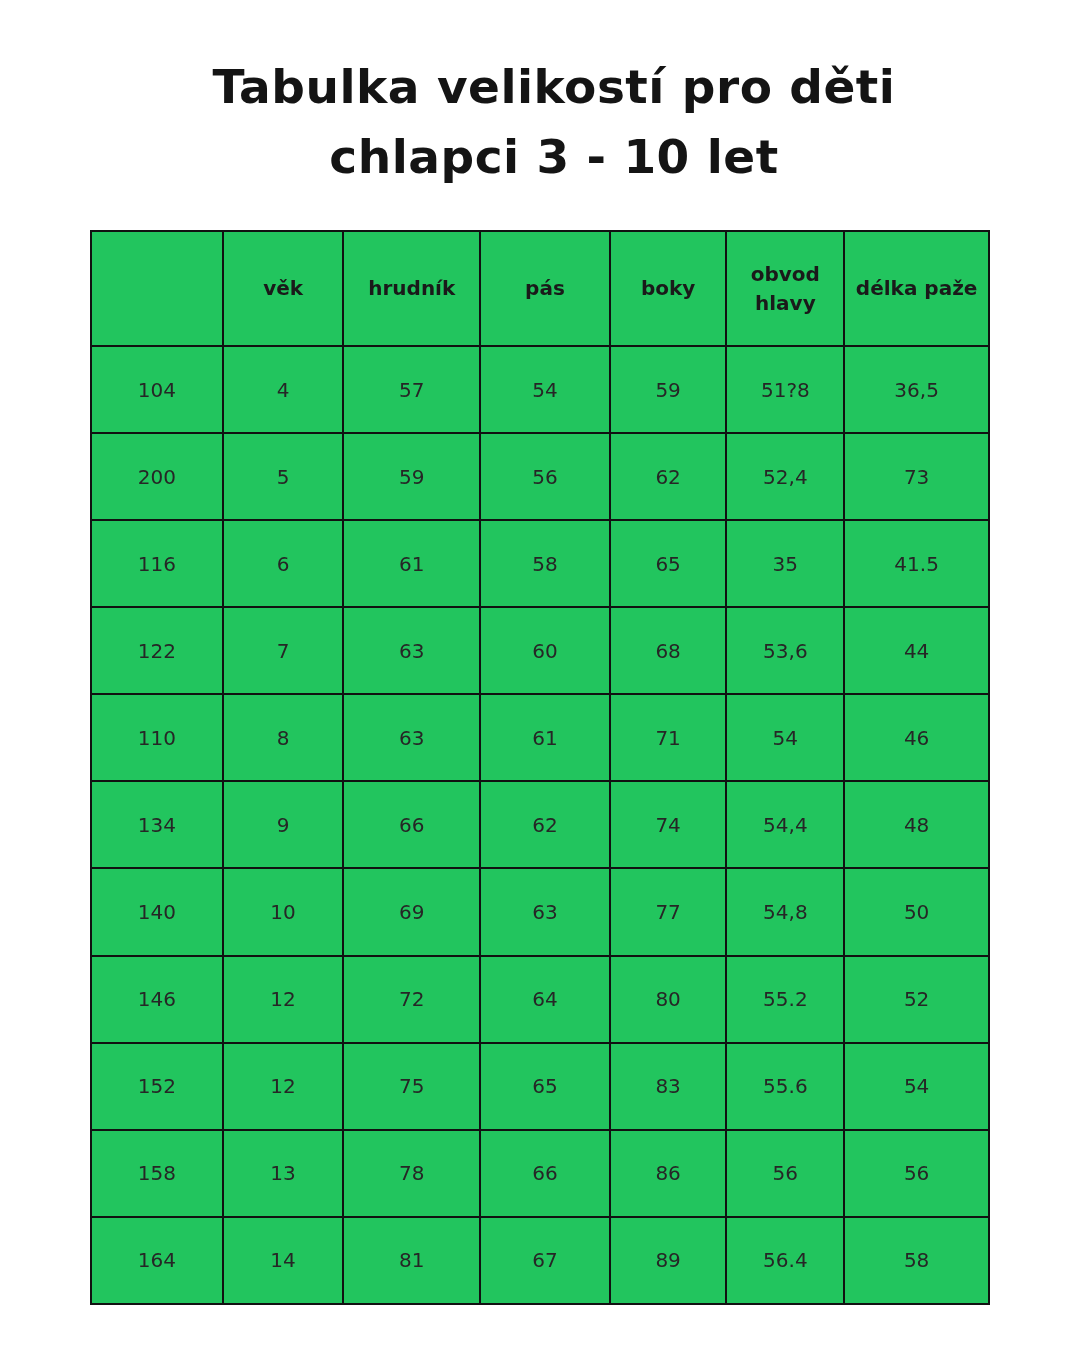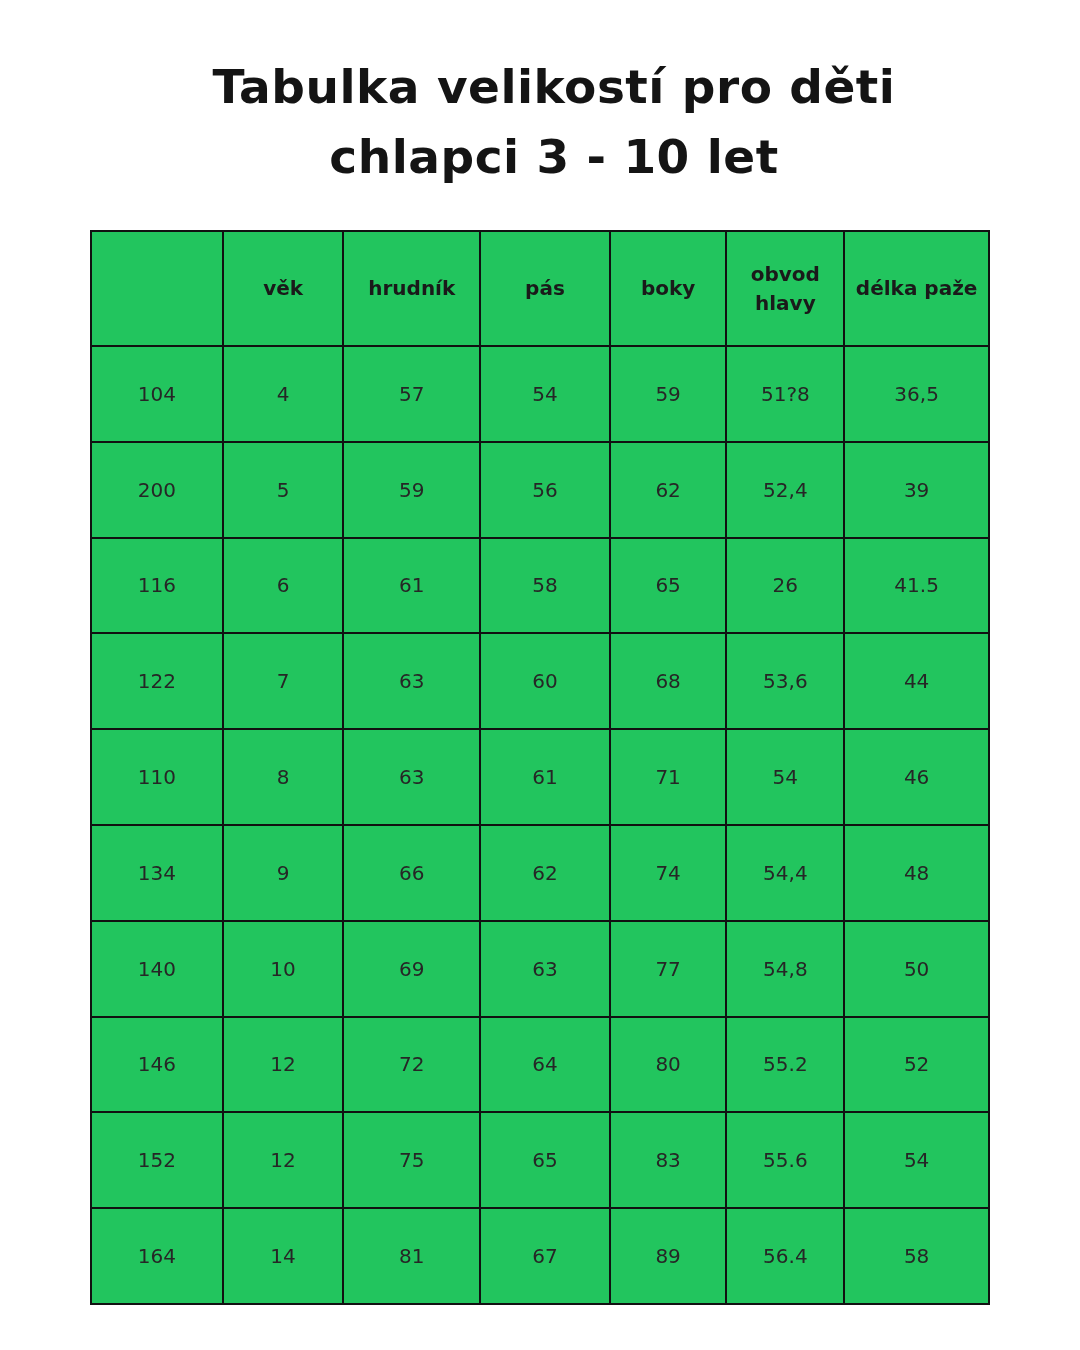--- a/index.html
+++ b/index.html
@@ -97,29 +97,29 @@
           <td>51?8</td>
           <td>36,5</td>
         </tr>
         <tr>
           <td>200</td>
           <td>5</td>
           <td>59</td>
           <td>56</td>
           <td>62</td>
           <td>52,4</td>
-          <td>39</td>
+          <td>73</td>
         </tr>
         <tr>
           <td>116</td>
           <td>6</td>
           <td>61</td>
           <td>58</td>
           <td>65</td>
-          <td>26</td>
+          <td>35</td>
           <td>41.5</td>
         </tr>
         <tr>
           <td>122</td>
           <td>7</td>
           <td>63</td>
           <td>60</td>
           <td>68</td>
           <td>53,6</td>
           <td>44</td>
@@ -163,20 +163,29 @@
         <tr>
           <td>152</td>
           <td>12</td>
           <td>75</td>
           <td>65</td>
           <td>83</td>
           <td>55.6</td>
           <td>54</td>
         </tr>
         <tr>
+          <td>158</td>
+          <td>13</td>
+          <td>78</td>
+          <td>66</td>
+          <td>86</td>
+          <td>56</td>
+          <td>56</td>
+        </tr>
+        <tr>
           <td>164</td>
           <td>14</td>
           <td>81</td>
           <td>67</td>
           <td>89</td>
           <td>56.4</td>
           <td>58</td>
         </tr>
       </tbody>
   </table>

